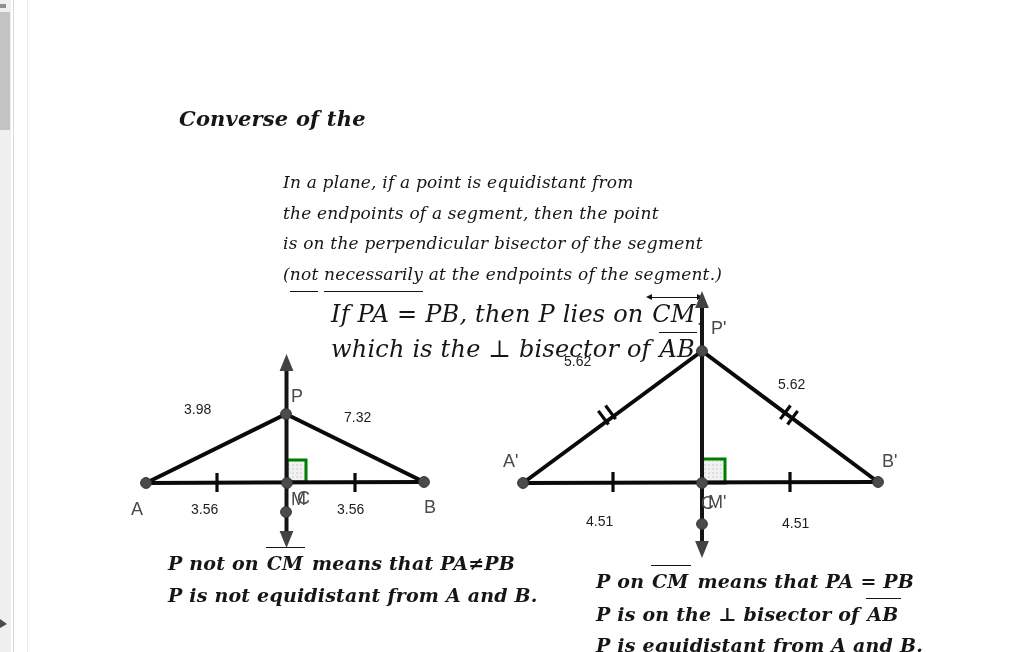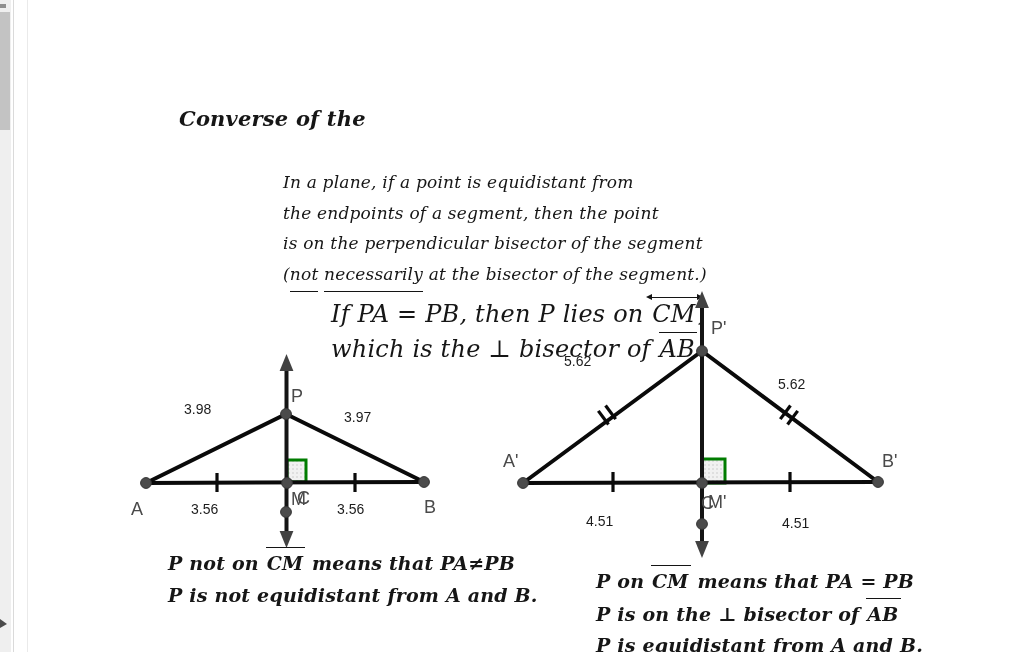--- a/index.html
+++ b/index.html
@@ -70,21 +70,21 @@
   <div class="abs vline2"></div>
 
   <div class="abs serif bold t-title">
     <div>Converse of the</div>
   </div>
 
   <div class="abs serif t-body">
     <div>In a plane, if a point is equidistant from</div>
     <div>the endpoints of a segment, then the point</div>
     <div>is on the perpendicular bisector of the segment</div>
-    <div><span>(</span><span class="un">not</span><span> </span><span class="un">necessarily</span><span> at the bisector of the segment.)</span></div>
+    <div><span>(</span><span class="un">not</span><span> </span><span class="un">necessarily</span><span> at the endpoints of the segment.)</span></div>
   </div>
 
   <div class="abs serif t-claim">
     <div><span>If PA = PB, then P lies on </span><span class="ov"><span class="bar arrowbar"></span><span>CM</span></span><span>,</span></div>
     <div><span>which is the </span><span>⊥</span><span> bisector of </span><span class="ov"><span class="bar"></span><span>AB</span></span><span>.</span></div>
   </div>
 
   <svg class="geom" width="1024" height="652" viewBox="0 0 1024 652">
     <defs>
       <pattern id="dots" width="4" height="4" patternUnits="userSpaceOnUse">
@@ -135,21 +135,21 @@
       <circle class="pt" cx="702" cy="524" r="5.4"></circle>
     </g>
   </svg>
 
   <div class="plabel" style="left:291px; top:386px;">P</div>
   <div class="plabel" style="left:131px; top:499px;">A</div>
   <div class="plabel" style="left:424px; top:497px;">B</div>
   <div class="plabel" style="left:291px; top:489px;">M</div>
   <div class="plabel" style="left:297px; top:488px;">C</div>
   <div class="vlabel" style="left:184px; top:401px;text-align:center;">3.98</div>
-  <div class="vlabel" style="left:344px; top:409px;">3.97</div>
+  <div class="vlabel" style="left:344px; top:409px;">7.32</div>
   <div class="vlabel" style="left:191px; top:501px;">3.56</div>
   <div class="vlabel" style="left:337px; top:501px;">3.56</div>
 
   <div class="plabel" style="left:711px; top:318px;">P'</div>
   <div class="plabel" style="left:503px; top:451px;">A'</div>
   <div class="plabel" style="left:882px; top:451px;">B'</div>
   <div class="plabel" style="left:708px; top:492px;">M'</div>
   <div class="plabel" style="left:701px; top:493px;">C</div>
   <div class="vlabel" style="left:564px; top:353px;">5.62</div>
   <div class="vlabel" style="left:778px; top:376px;">5.62</div>

